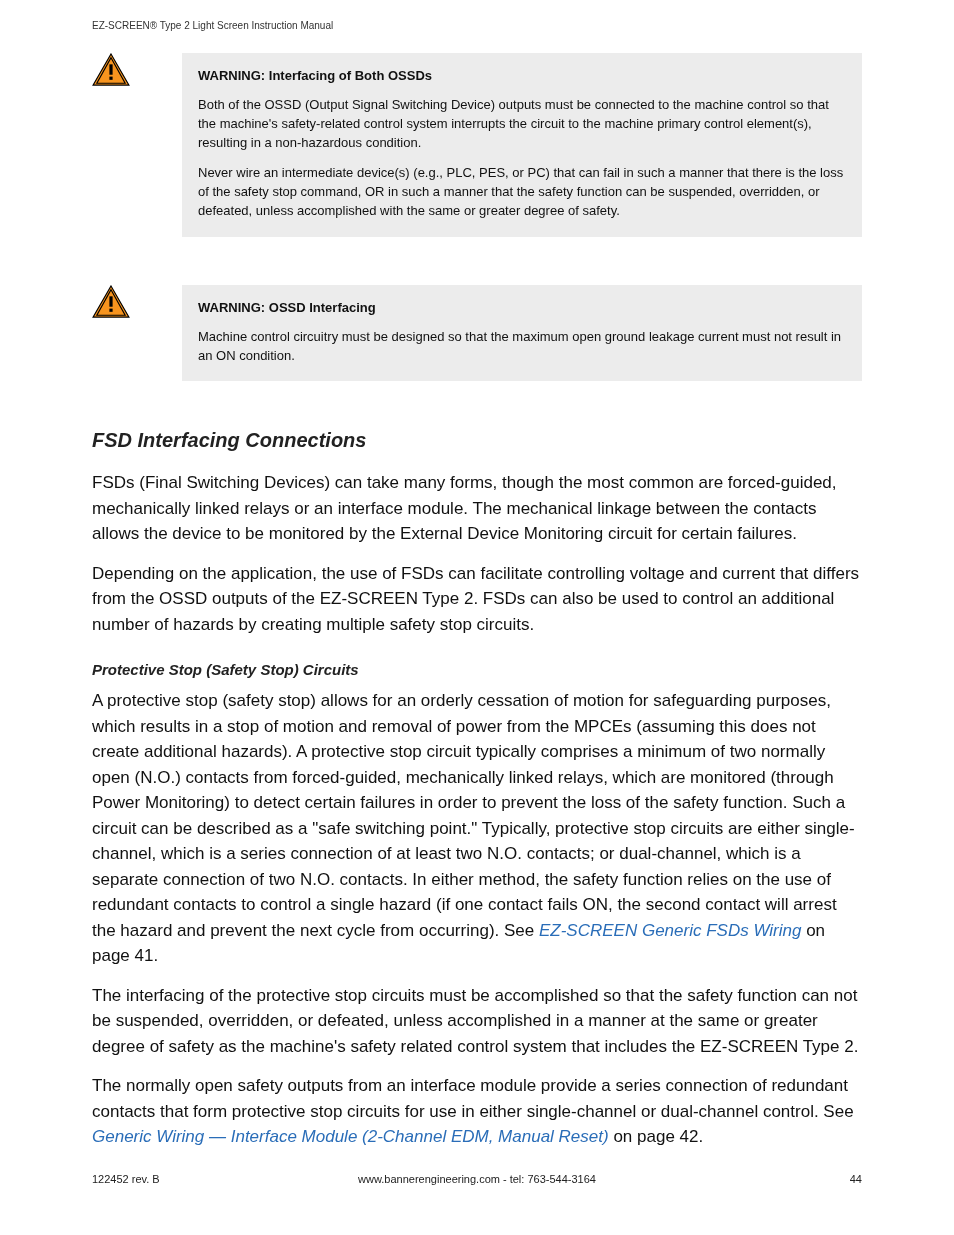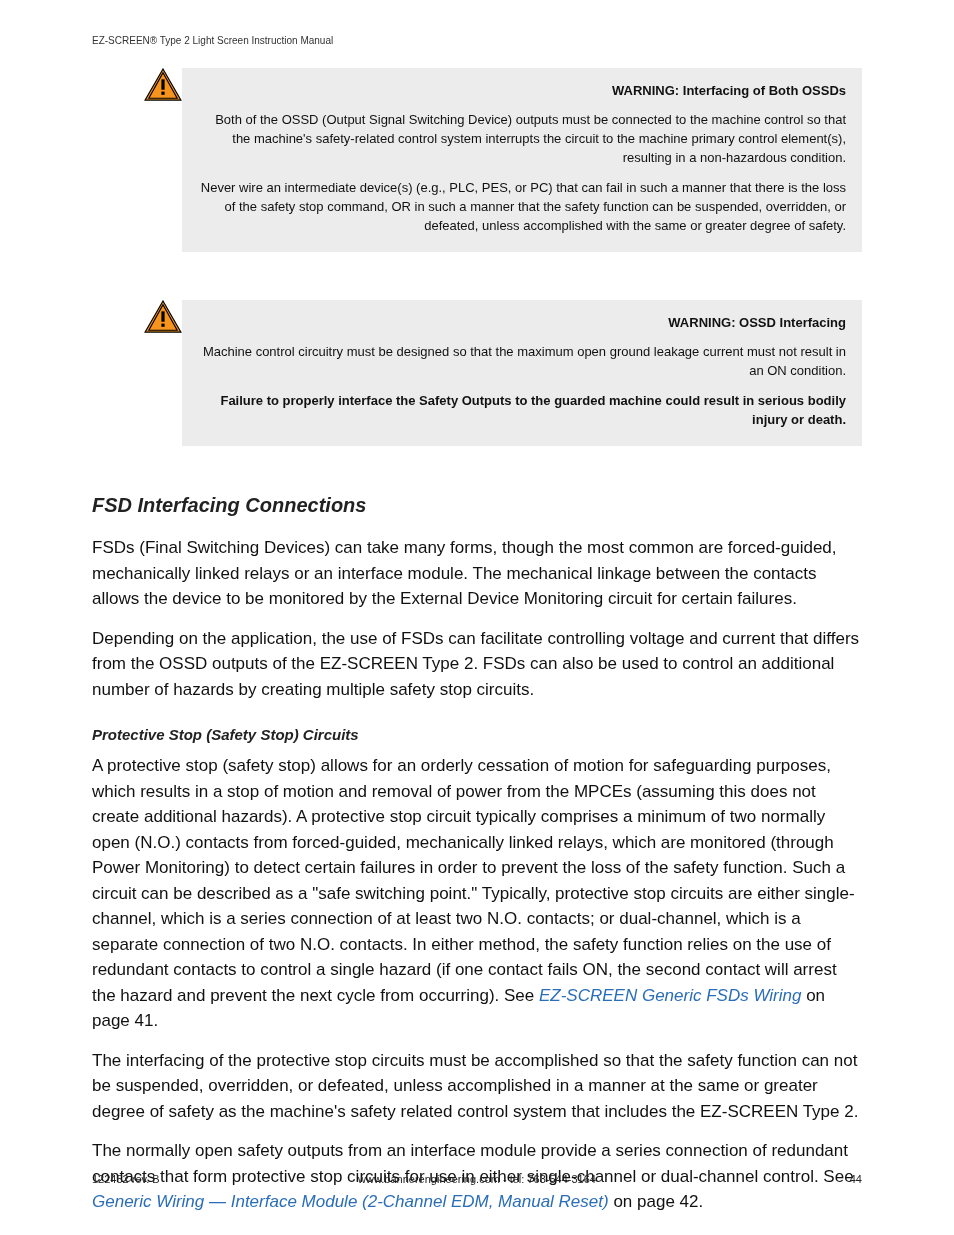--- a/index.html
+++ b/index.html
@@ -5,32 +5,31 @@
   * { box-sizing: border-box; margin: 0; padding: 0; }
   body {
     font-family: Arial, Helvetica, sans-serif;
     background: #fff;
     width: 954px;
     height: 1235px;
     position: relative;
     color: #000;
   }
   .page {
-    padding: 35px 92px 0 92px;
+    padding: 20px 92px 0 92px;
   }
   .running-header {
     font-size: 10px;
     color: #333;
     margin-bottom: 22px;
   }
   .warning-block {
     display: flex;
     align-items: flex-start;
     margin-bottom: 48px;
-    text-align: right;
   }
   .warning-icon-col {
     width: 90px;
     flex-shrink: 0;
     padding-top: 0px;
   }
   .warning-icon {
     width: 38px;
     height: 34px;
   }
@@ -129,21 +128,20 @@
       <svg class="warning-icon" viewBox="0 0 40 36">
         <polygon points="20,1 39,34 1,34" fill="#f7941e" stroke="#000" stroke-width="1.2"></polygon>
         <polygon points="20,5 35,32 5,32" fill="none" stroke="#000" stroke-width="1.2"></polygon>
         <rect x="18.3" y="12" width="3.4" height="11" fill="#000"></rect>
         <rect x="18.3" y="25" width="3.4" height="3.4" fill="#000"></rect>
       </svg>
     </div>
     <div class="warning-body">
       <div class="warning-title">WARNING: OSSD Interfacing</div>
       <p>Machine control circuitry must be designed so that the maximum open ground leakage current must not result in an ON condition.</p>
-      <p class="bold">Failure to properly interface the Safety Outputs to the guarded machine could result in serious bodily injury or death.</p>
     </div>
   </div>
 
   <h2 class="section-heading">FSD Interfacing Connections</h2>
 
   <div class="body-text">
     <p>FSDs (Final Switching Devices) can take many forms, though the most common are forced-guided, mechanically linked relays or an interface module. The mechanical linkage between the contacts allows the device to be monitored by the External Device Monitoring circuit for certain failures.</p>
     <p>Depending on the application, the use of FSDs can facilitate controlling voltage and current that differs from the OSSD outputs of the EZ-SCREEN Type 2. FSDs can also be used to control an additional number of hazards by creating multiple safety stop circuits.</p>
   </div>
 

